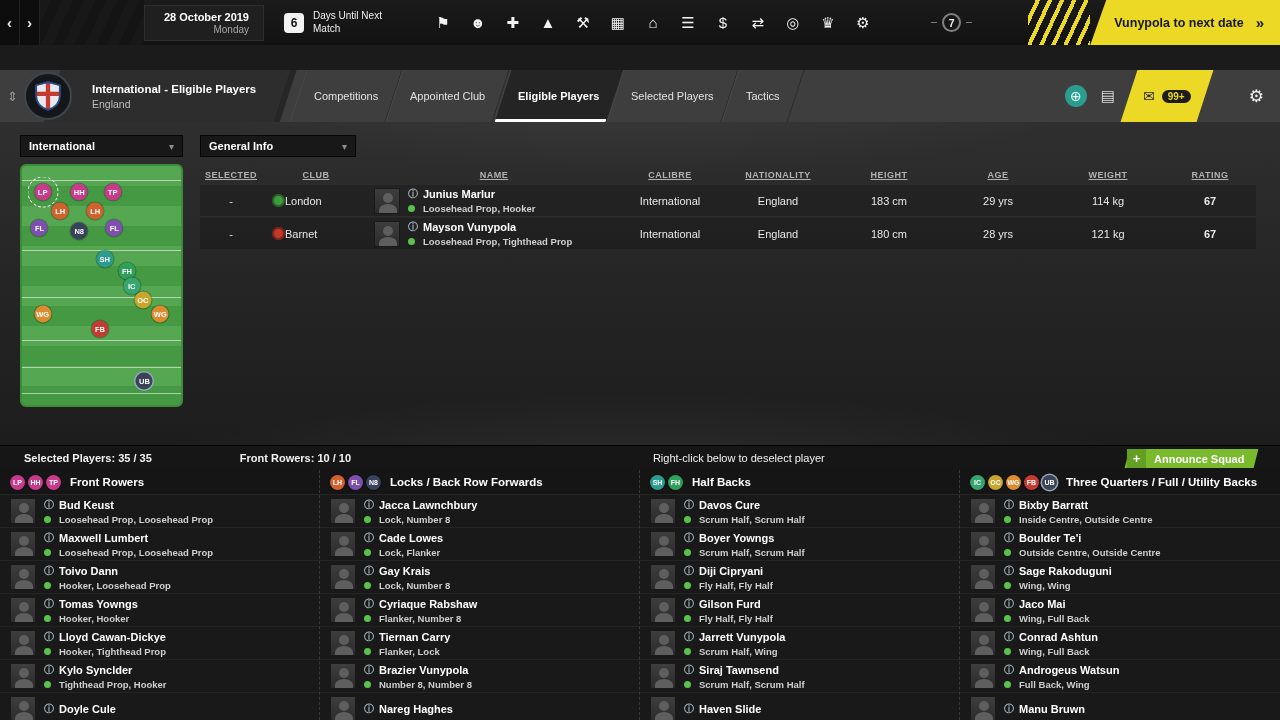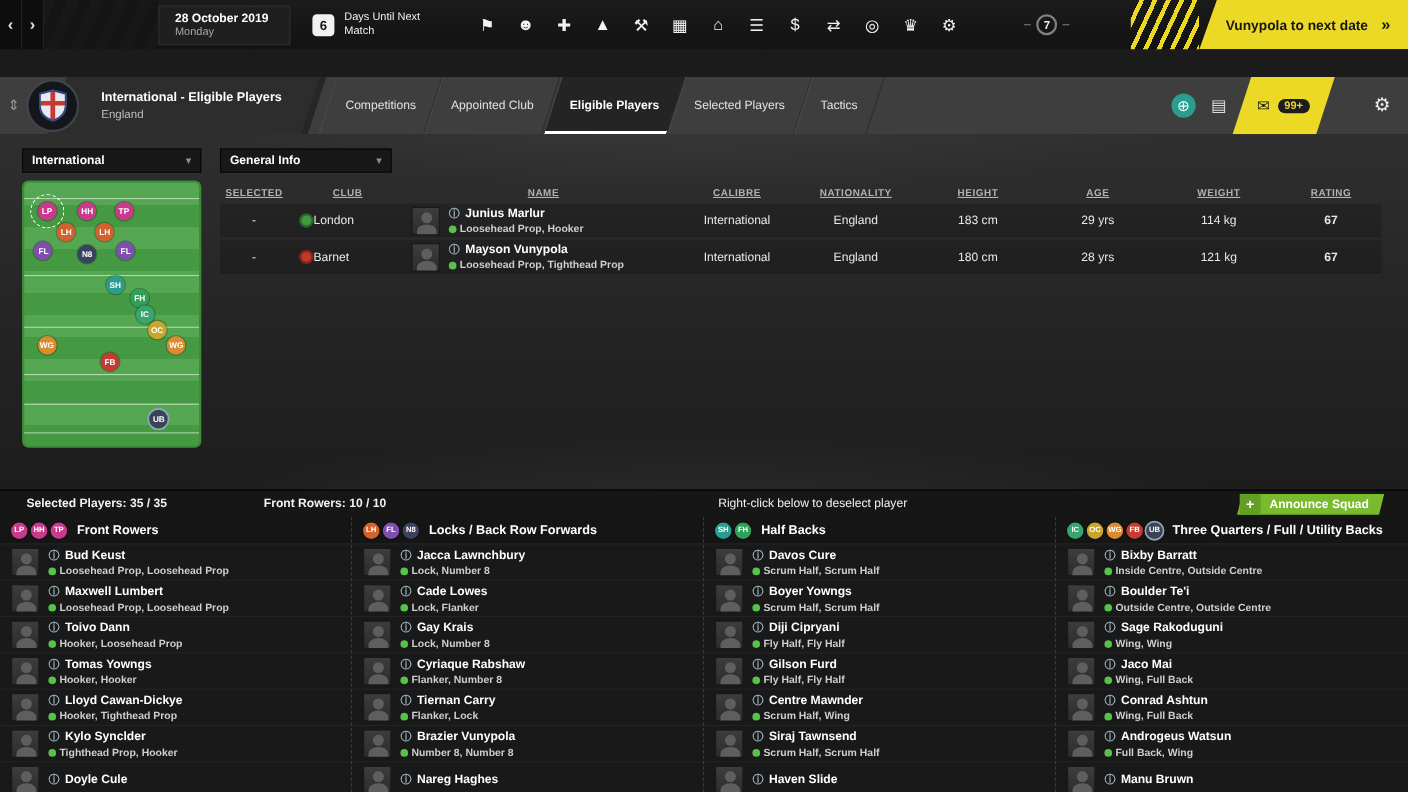--- a/index.html
+++ b/index.html
@@ -4,21 +4,21 @@
 <style>
   * { box-sizing: border-box; margin: 0; padding: 0; }
   html,body { background:#000; }
   body { font-family:"Liberation Sans","DejaVu Sans",sans-serif; }
   .screen { position:relative; width:1280px; height:720px; background:#232323; overflow:hidden; color:#e8e8e8; font-size:11px; }
 
   
   .topbar { position:absolute; top:0; left:0; right:0; height:45px; background:linear-gradient(180deg,#1b1b1b,#121212); display:flex; align-items:center; }
   .nav-btn { width:20px; height:45px; display:flex; align-items:center; justify-content:center; background:#0d0d0d; border-right:1px solid #222; color:#e5e5e5; font-size:15px; font-weight:bold; }
   .lead-stripes { width:104px; height:45px; background:repeating-linear-gradient(115deg,#181818 0 10px,#141414 10px 20px); }
-  .date-box { padding:5px 14px; background:#1f1f1f; border:1px solid #2e2e2e; text-align:left; margin-right:20px; min-width:120px; }
+  .date-box { padding:5px 14px; background:#1f1f1f; border:1px solid #2e2e2e; text-align:right; margin-right:20px; min-width:120px; }
   .date-line { font-weight:bold; font-size:11px; color:#fff; }
   .day-line { font-size:10px; color:#a8a8a8; margin-top:1px; }
   .days { display:flex; align-items:center; gap:9px; margin-right:10px; }
   .six-badge { width:20px; height:20px; background:#f2f2f2; color:#141414; font-weight:bold; border-radius:4px; display:flex; align-items:center; justify-content:center; font-size:12px; }
   .days-label { display:flex; flex-direction:column; line-height:1.25; font-size:10px; color:#f0f0f0; }
   .toolbar { display:flex; gap:17px; margin-left:42px; }
   .tb-icon { width:18px; text-align:center; font-size:15px; color:#f3f3f3; }
   .flex-spacer { flex:1; }
   .notify { display:flex; align-items:center; gap:5px; margin-right:56px; }
   .dash { width:6px; height:1px; background:#7c7c7c; }
@@ -76,21 +76,21 @@
   .club-dot { width:13px; height:13px; border-radius:50%; box-shadow:inset 0 0 0 2px rgba(0,0,0,0.35); flex:0 0 auto; }
   .c-name { display:flex; align-items:center; gap:8px; text-align:left; padding-left:4px; }
   .c-rating { font-weight:bold; }
 
   .avatar { position:relative; width:26px; height:26px; background:linear-gradient(#3d3d3d,#2c2c2c); border:1px solid #191919; overflow:hidden; flex:0 0 auto; }
   .avatar::before { content:""; position:absolute; top:4px; left:8px; width:10px; height:10px; border-radius:50%; background:#5e5e5e; }
   .avatar::after { content:""; position:absolute; top:15px; left:4px; width:18px; height:12px; border-radius:50% 50% 0 0; background:#5e5e5e; }
   .ninfo,.pinfo { display:flex; flex-direction:column; gap:2px; min-width:0; }
   .pname { display:flex; align-items:center; gap:5px; font-weight:bold; font-size:11px; color:#ffffff; white-space:nowrap; }
   .info-i { color:#9fb2bb; font-size:10px; }
-  .ppos { display:flex; align-items:center; gap:3px; font-size:9.5px; font-weight:bold; color:#cfcfcf; white-space:nowrap; }
+  .ppos { display:flex; align-items:center; gap:8px; font-size:9.5px; font-weight:bold; color:#cfcfcf; white-space:nowrap; }
   .dot { width:7px; height:7px; border-radius:50%; background:#58c24a; flex:0 0 auto; }
 
   
   .statusbar { position:absolute; top:445px; left:0; right:0; height:25px; background:#161616; border-top:1px solid #000; display:flex; align-items:center; padding:0 24px; }
   .st { font-weight:bold; font-size:11px; color:#f2f2f2; }
   .st2 { margin-left:88px;text-align:center; }
   .hint { flex:1; text-align:center; font-size:11px; color:#f2f2f2; }
   .announce { border:none; background:#79bb2d; height:19px; transform:skewX(-14deg); padding:0 12px 0 0; font-family:inherit; }
   .a-inner { display:flex; align-items:center; gap:8px; transform:skewX(14deg); color:#fff; font-weight:bold; font-size:11px; }
   .plus { width:19px; height:19px; background:#639f22; display:flex; align-items:center; justify-content:center; font-size:13px; }
@@ -567,21 +567,21 @@
               <span class="dot"></span>
               <span>Fly Half, Fly Half</span>
             </div>
           </div>
         </div>
         <div class="player-row">
           <div class="avatar"></div>
           <div class="pinfo">
             <div class="pname">
               <span class="info-i">ⓘ</span>
-              <span>Centre Mawnder</span>
+              <span>Jarrett Vunypola</span>
             </div>
             <div class="ppos">
               <span class="dot"></span>
               <span>Scrum Half, Wing</span>
             </div>
           </div>
         </div>
         <div class="player-row">
           <div class="avatar"></div>
           <div class="pinfo">

